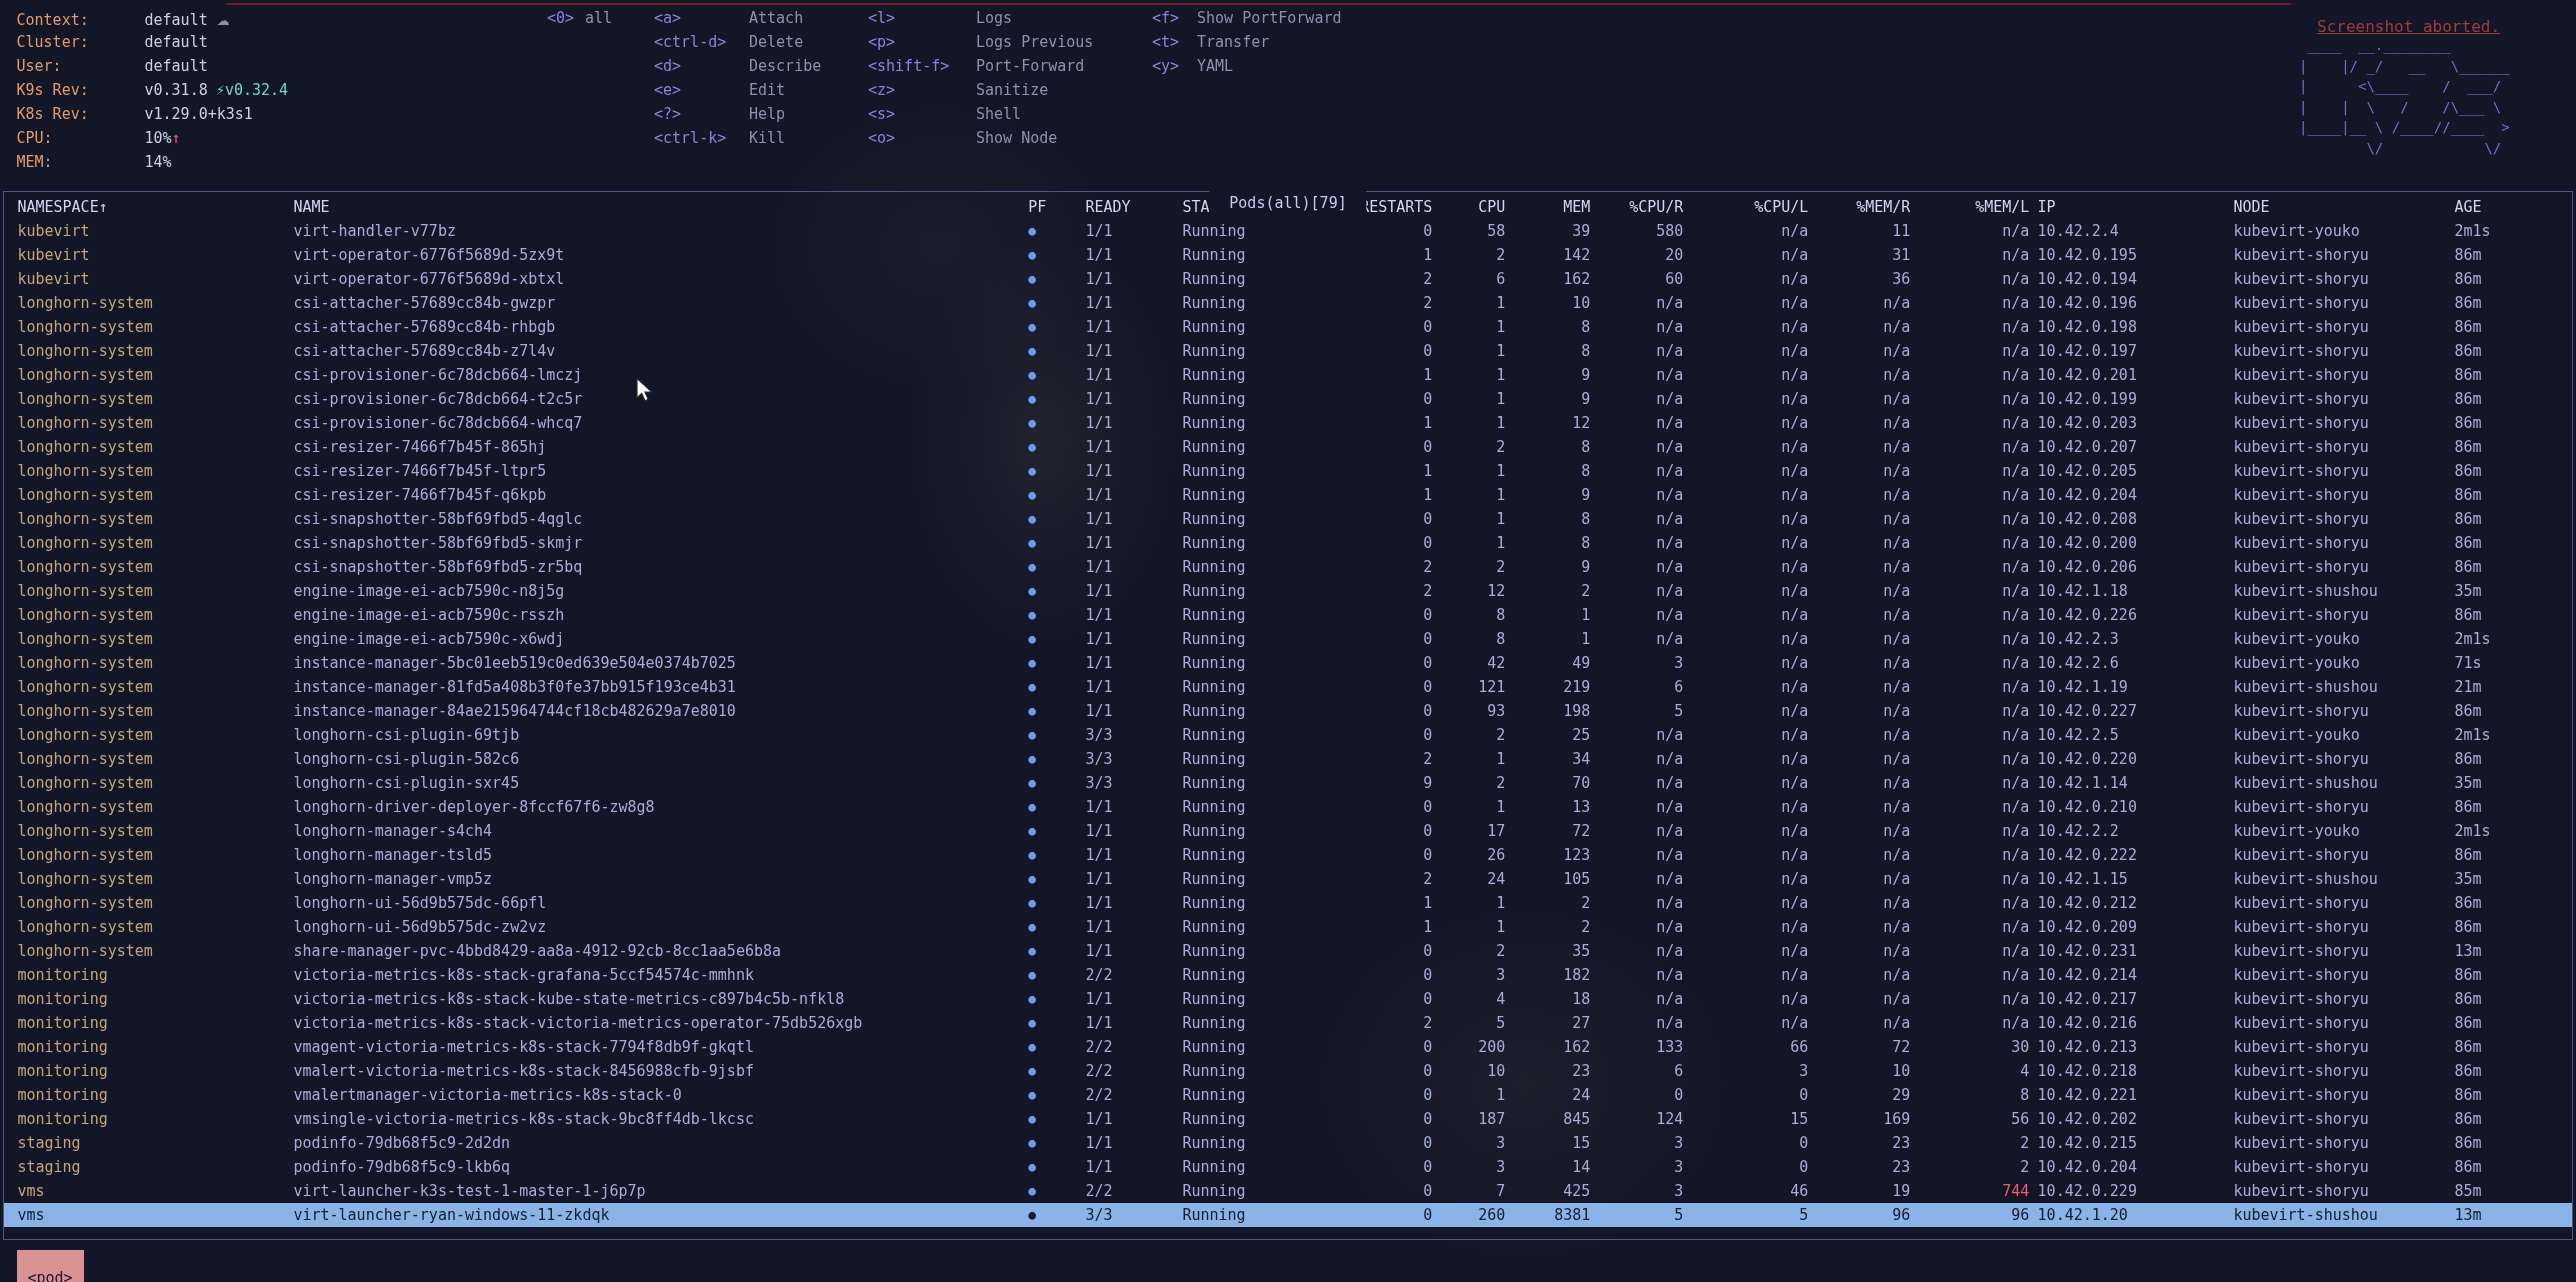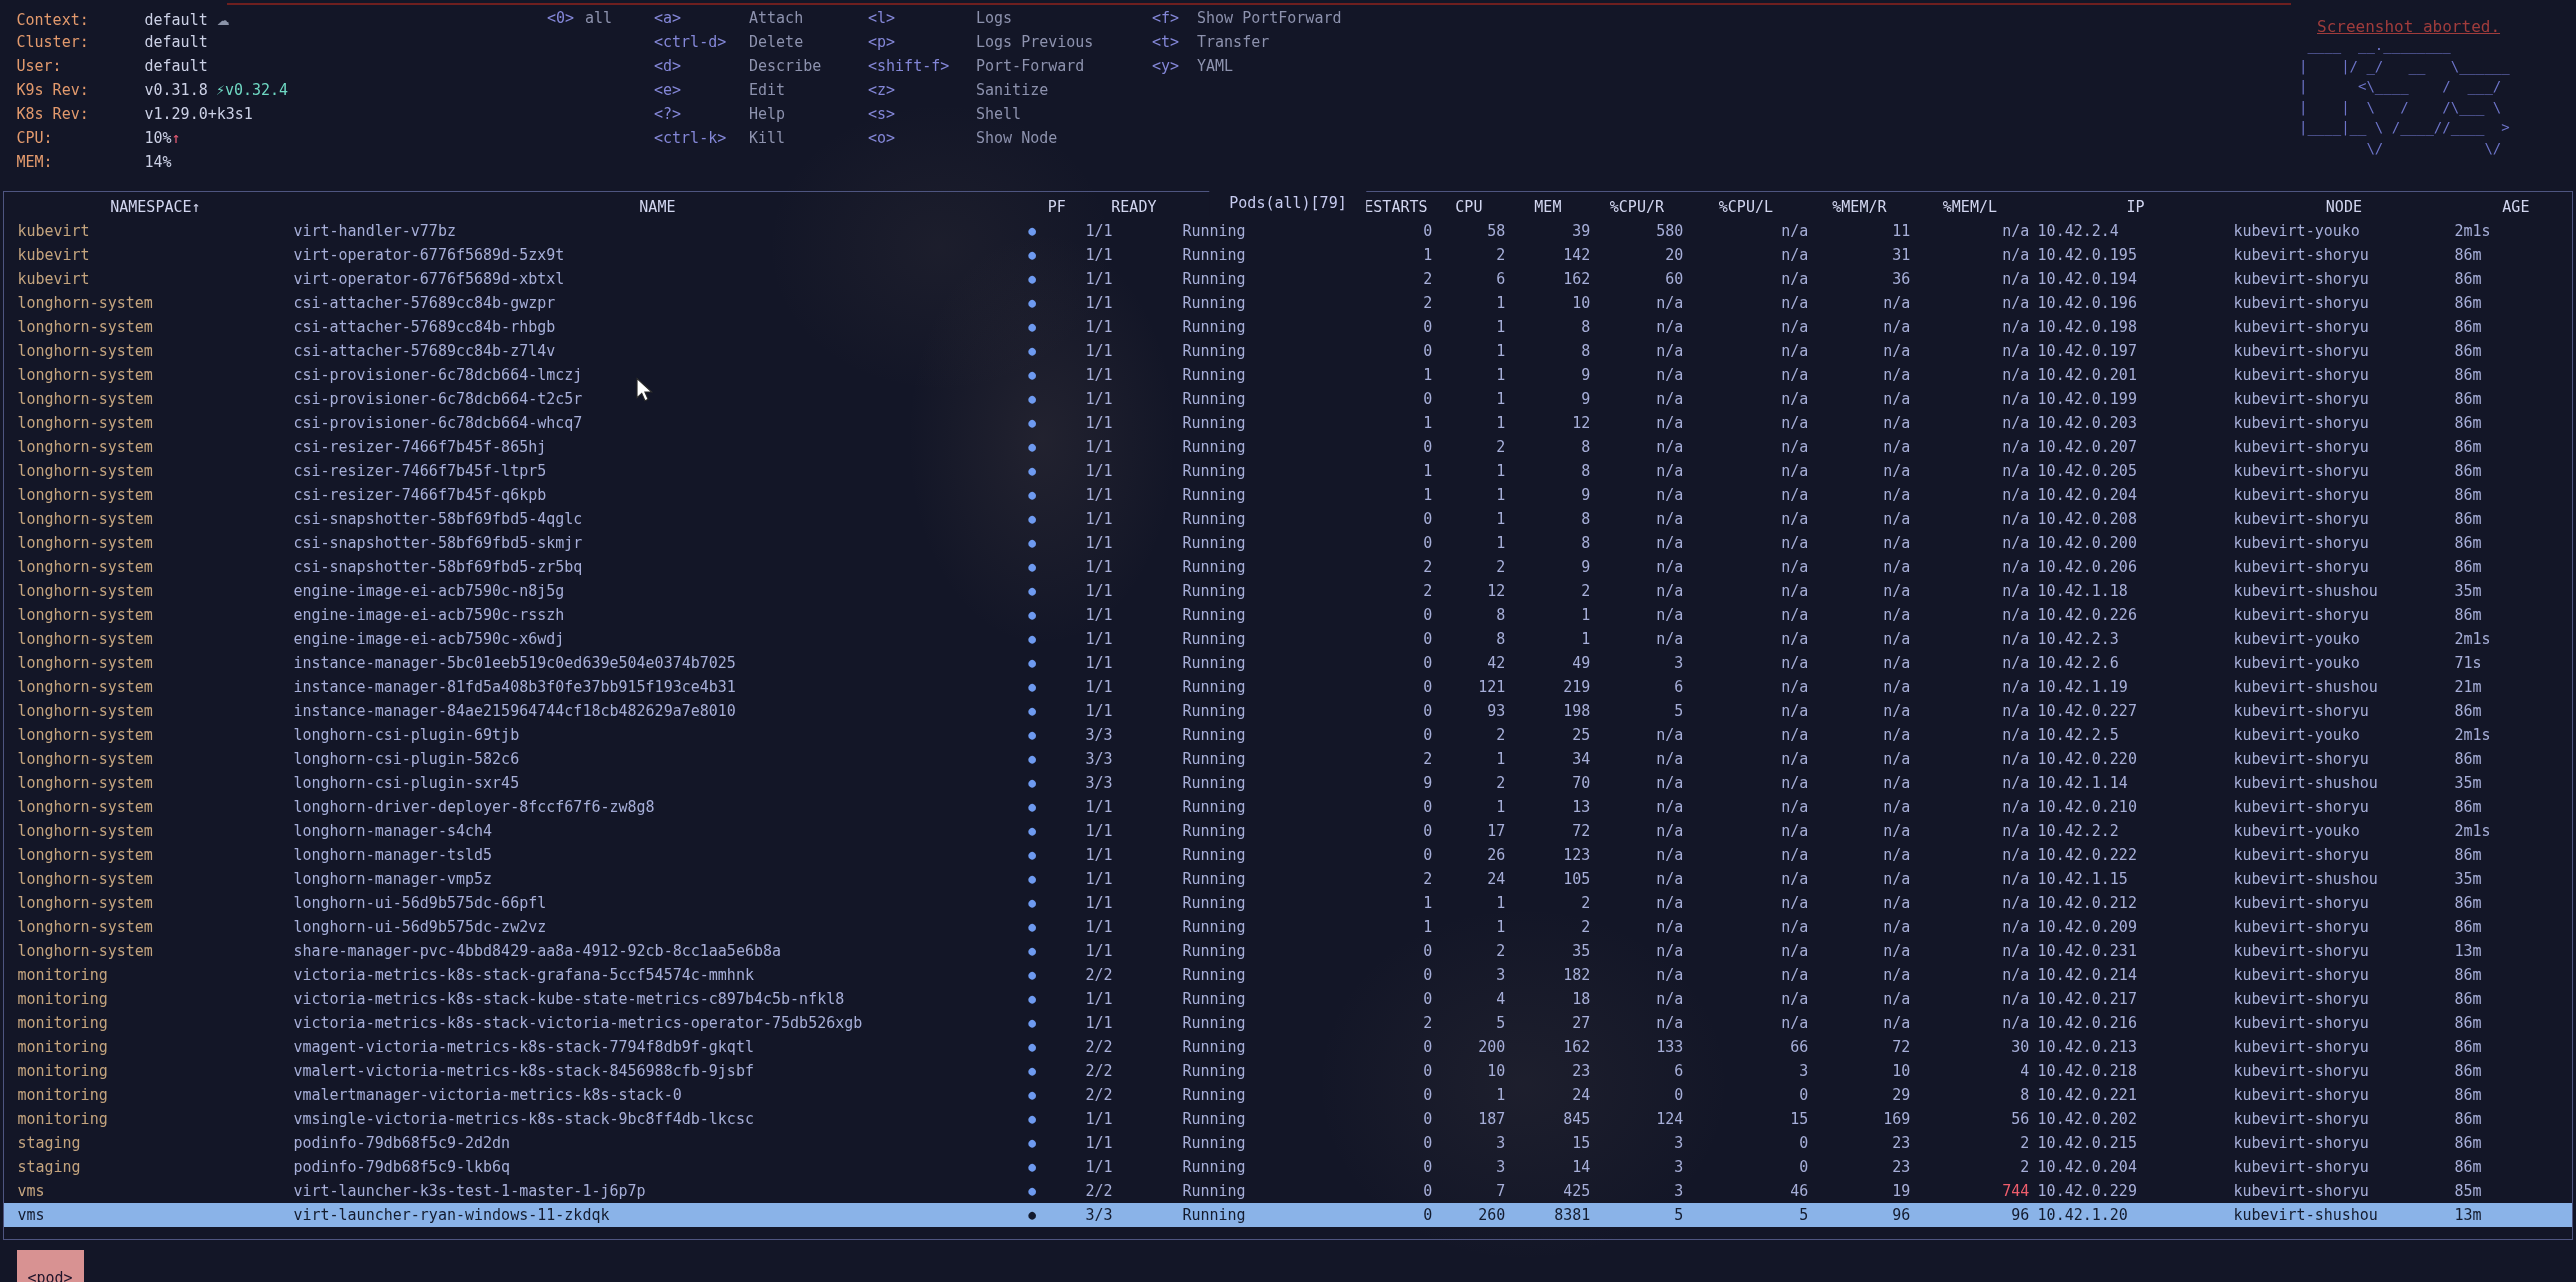--- a/index.html
+++ b/index.html
@@ -61,21 +61,21 @@
   .thead, .row {
     display: grid;
     grid-template-columns: 276px 728px 64px 97px 168px 82px 73px 85px 93px 125px 102px 119px 204px 221px 123px;
     height: 24px; line-height: 24px; padding-left: 13px;
   }
   .thead { margin-top: 2.7px; }
   .cell { white-space: pre; overflow: hidden; }
   .cell.r { text-align: right; }
   .cell.pfcol { padding-left: 6.9px; }
   .cell.ipcol { padding-left: 8.2px; }
-  .cell.h { color: var(--header-text); text-align: center; }
+  .cell.h { color: var(--header-text); }
   .cell.ns { color: var(--namespace); }
   .cell.pf { color: var(--pf-dot); font-size: 13px; }
   .cell.alert { color: var(--alert-red); }
   .row.selected { background: var(--selection-bg); }
   .row.selected .cell { color: var(--selection-text); }
 
   
   .crumb { position: absolute; left: 16.5px; top: 1250px; height: 25px; line-height: 25px;
            padding: 16px 11px; background: var(--crumb-bg); color: var(--crumb-text); white-space: pre; }
 

